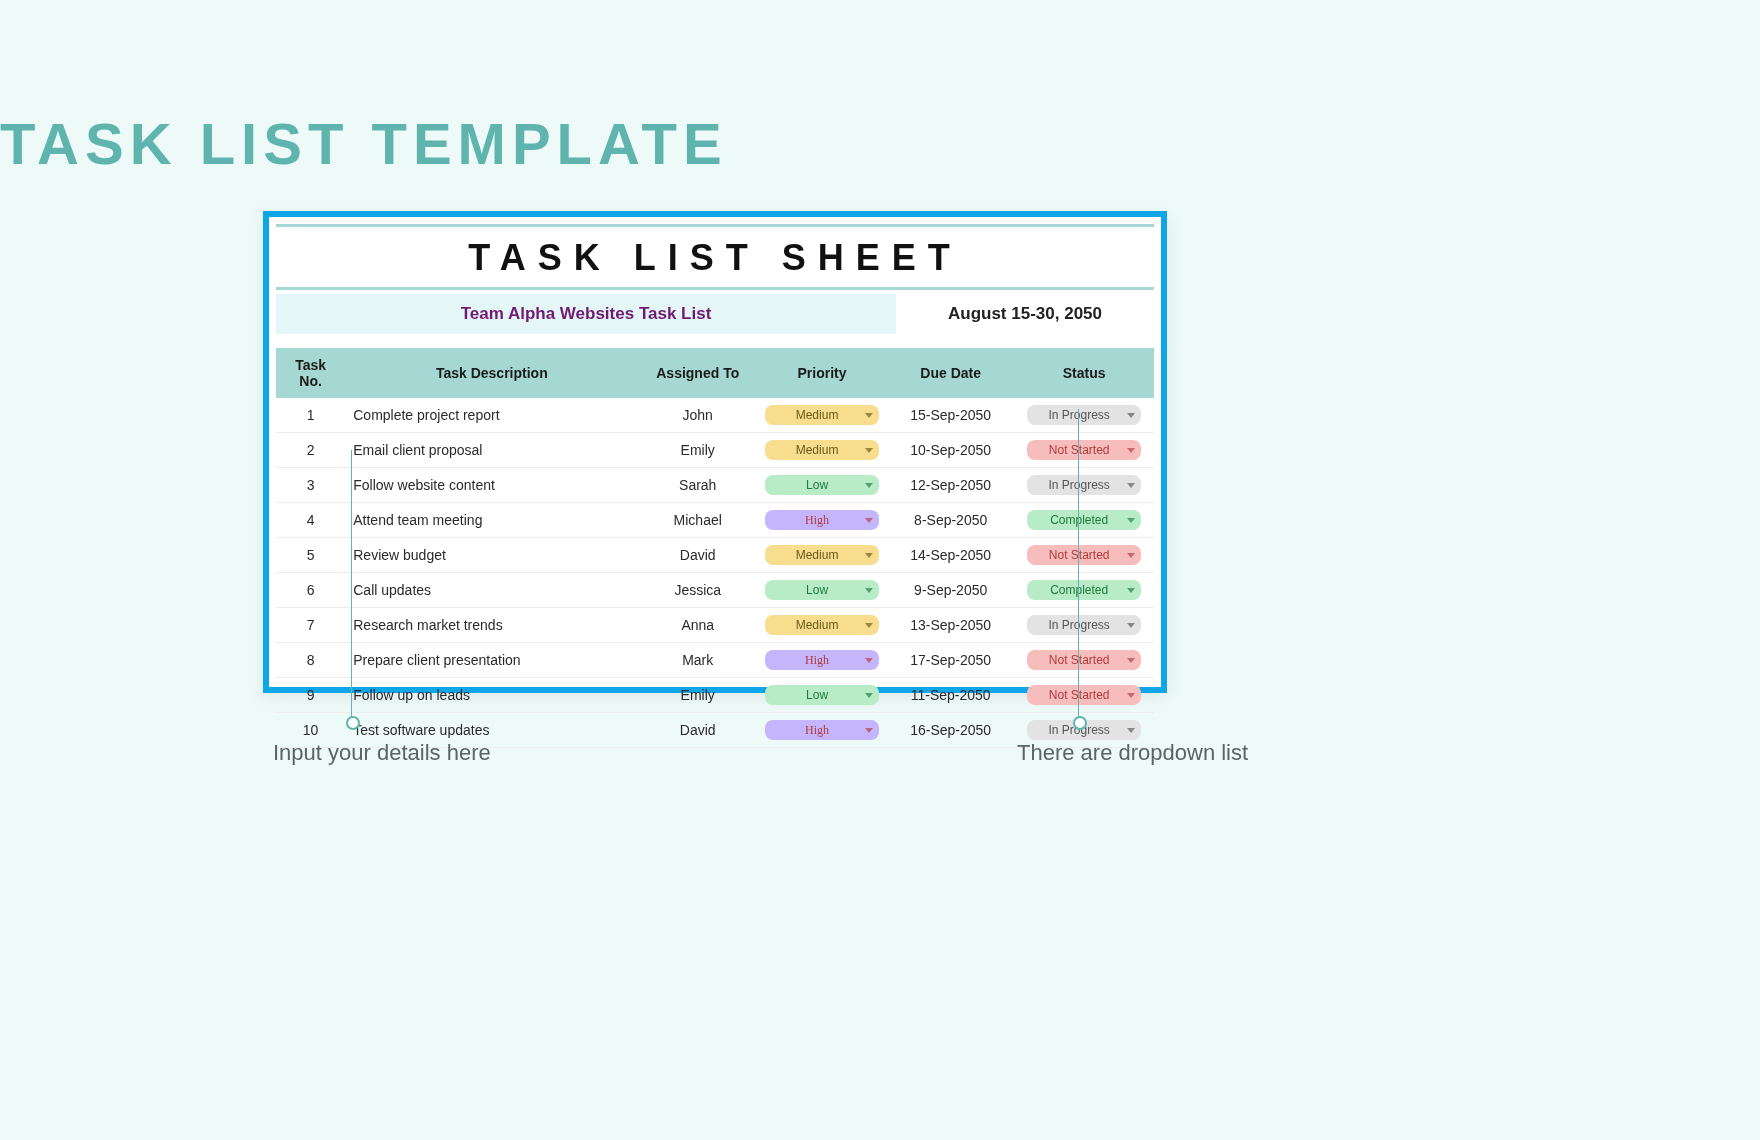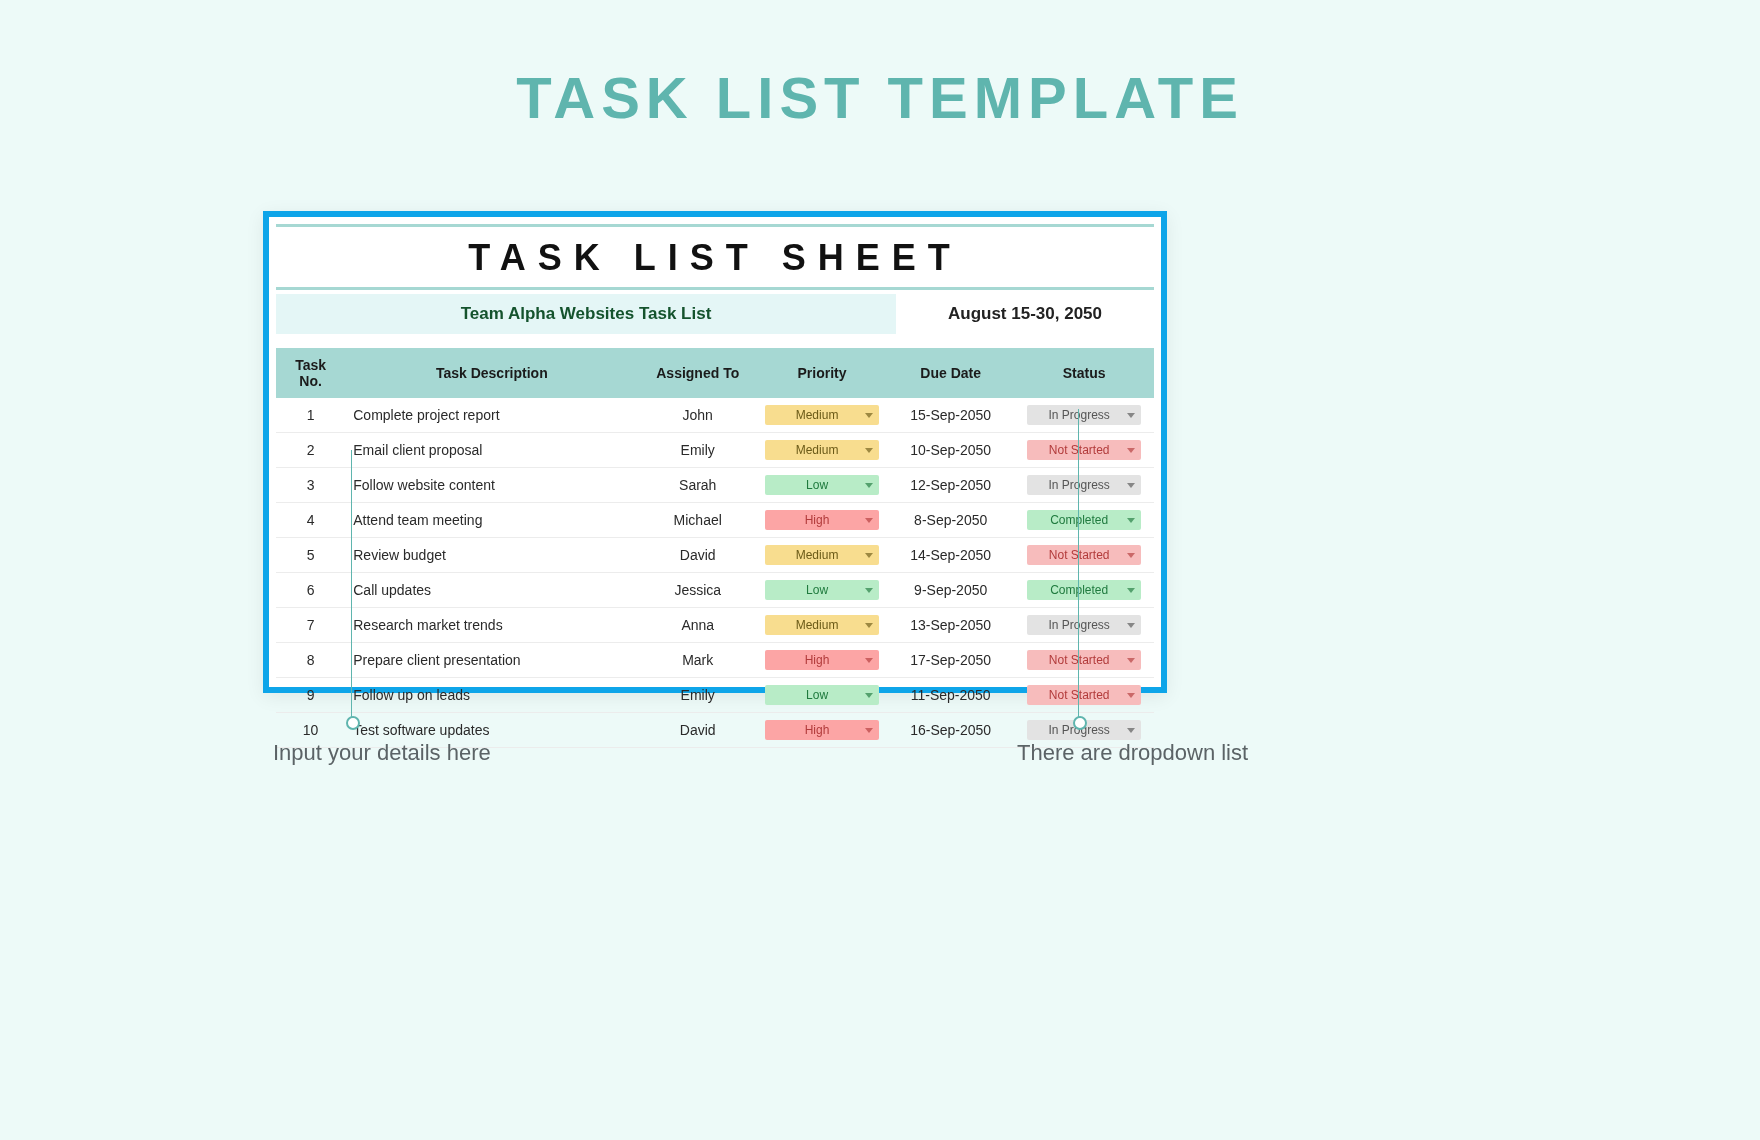--- a/index.html
+++ b/index.html
@@ -3,26 +3,25 @@
 <meta charset="utf-8">
 <style>
   html,body{margin:0;padding:0;}
   body{
     width:1760px;height:1140px;
     background:#edfaf8;
     font-family:"Segoe UI",Arial,Helvetica,sans-serif;
     position:relative;overflow:hidden;
   }
   .page-title{
-    text-align:center;
     font-size:58px;
     font-weight:800;
     letter-spacing:6px;
     color:#5fb5ae;
-    margin-top:64px;
+    margin-top:110px;
   }
   .sheet{
     position:absolute;left:263px;top:211px;
     width:892px;height:470px;
     background:#ffffff;
     border:6px solid #0ea5e9;
     box-shadow:0 4px 18px rgba(0,0,0,0.07);
   }
   .sheet-rule{height:3px;background:#a6d8d3;}
   .sheet-rule.top{margin:7px 7px 0 7px;}
@@ -37,21 +36,21 @@
     padding:10px 0 8px 0;
     text-transform:uppercase;
   }
   .subhead{
     display:flex;margin:0 7px;
   }
   .subhead .team{
     flex:0 0 620px;
     background:#e4f6f6;
     text-align:center;
-    font-size:17px;font-weight:700;color:#14532d;
+    font-size:17px;font-weight:700;color:#701a75;
     padding:10px 0;
   }
   .subhead .date{
     flex:1;
     background:#ffffff;
     text-align:center;
     font-size:17px;font-weight:700;color:#222;
     padding:10px 0;
   }
   table{
@@ -70,32 +69,32 @@
   col.c-no{width:70px;}
   col.c-desc{width:300px;}
   col.c-asg{width:120px;}
   col.c-pri{width:120px;}
   col.c-due{width:130px;}
   col.c-stat{width:140px;}
   td.desc{text-align:left;}
   .pill{
     display:inline-flex;align-items:center;justify-content:center;
     min-width:88px;height:20px;
-    border-radius:2px;
+    border-radius:8px;
     font-size:12px;font-weight:500;
     position:relative;padding:0 18px 0 8px;
   }
   .pill .caret{
     position:absolute;right:6px;top:50%;margin-top:-2px;
     width:0;height:0;border-left:4px solid transparent;border-right:4px solid transparent;
     border-top:5px solid currentColor;opacity:0.65;
   }
   .p-medium{background:#f8dd8f;color:#6b5a17;}
   .p-low{background:#b8ecc7;color:#1f7a3e;}
-  .p-high{background:#fca5a5;color:#b23b3b;}
+  .p-high{background:#c4b5fd;color:#b23b3b;font-family:Liberation Serif, serif;}
   .s-inprogress{background:#e3e3e3;color:#555;}
   .s-notstarted{background:#f7bcbc;color:#b23b3b;text-align:center;}
   .s-completed{background:#b8ecc7;color:#1f7a3e;}
   .callout{
     position:absolute;
     font-size:22px;color:#5b6366;font-weight:400;
   }
   .callout.left{left:273px;top:740px;}
   .callout.right{left:985px;top:740px;margin-left:32px;}
   .leader{

